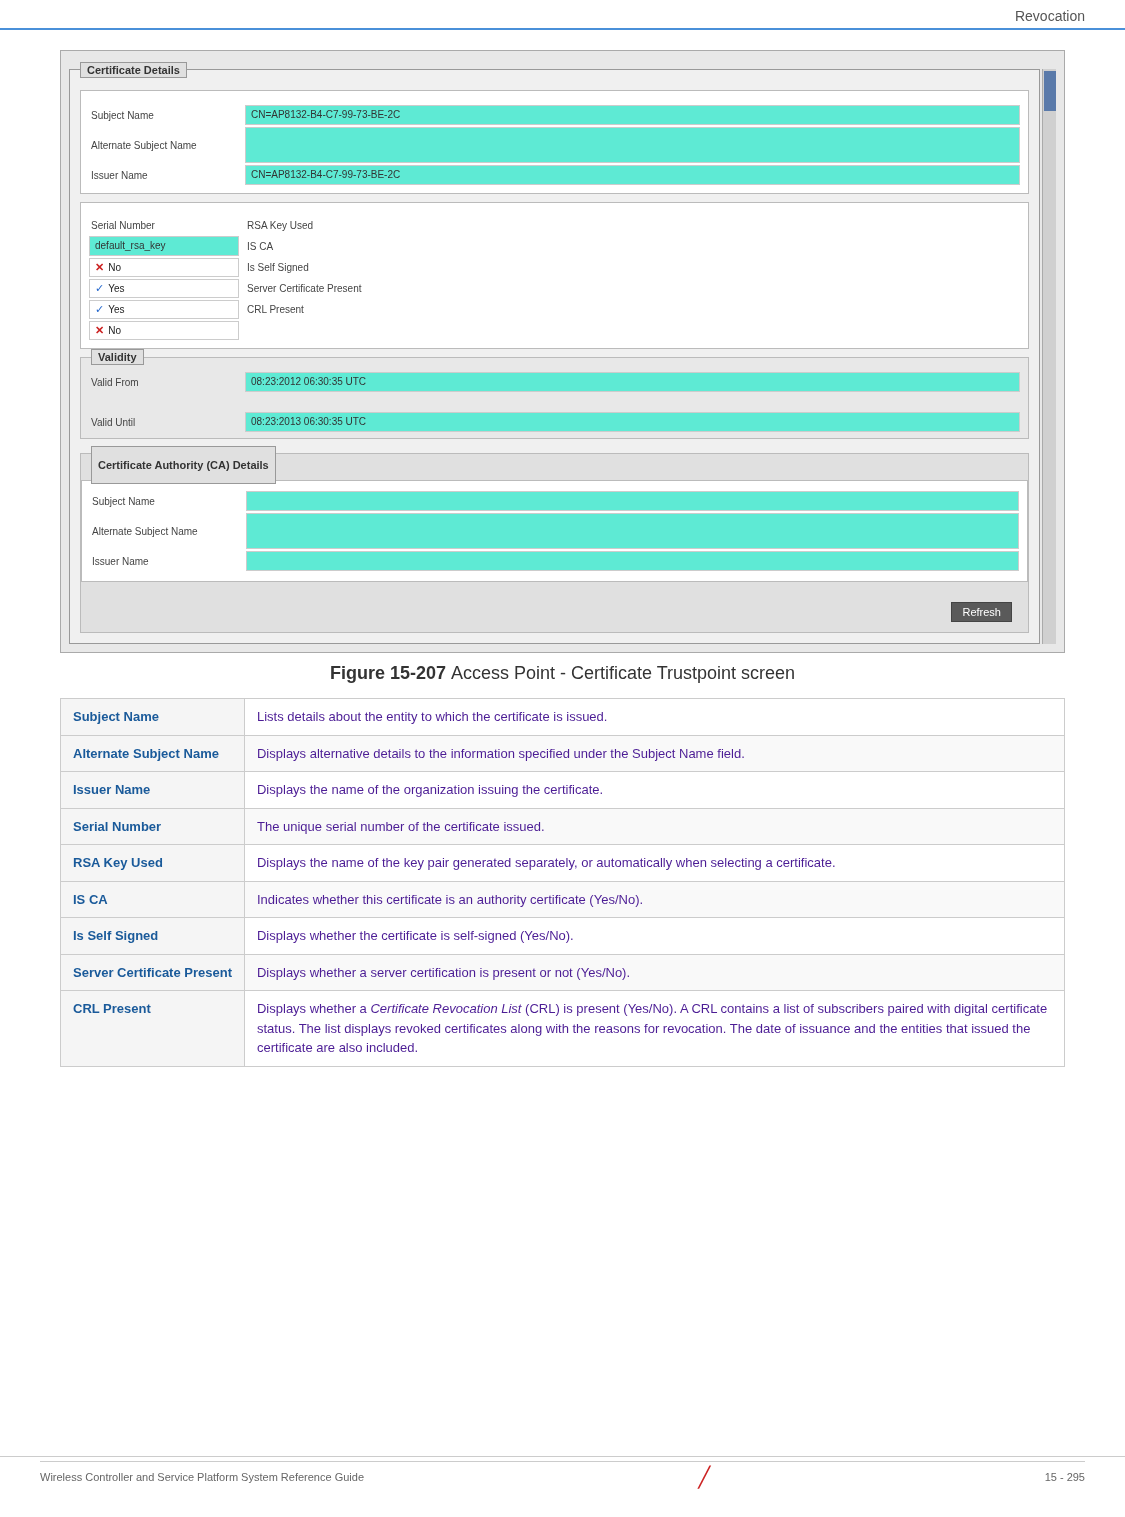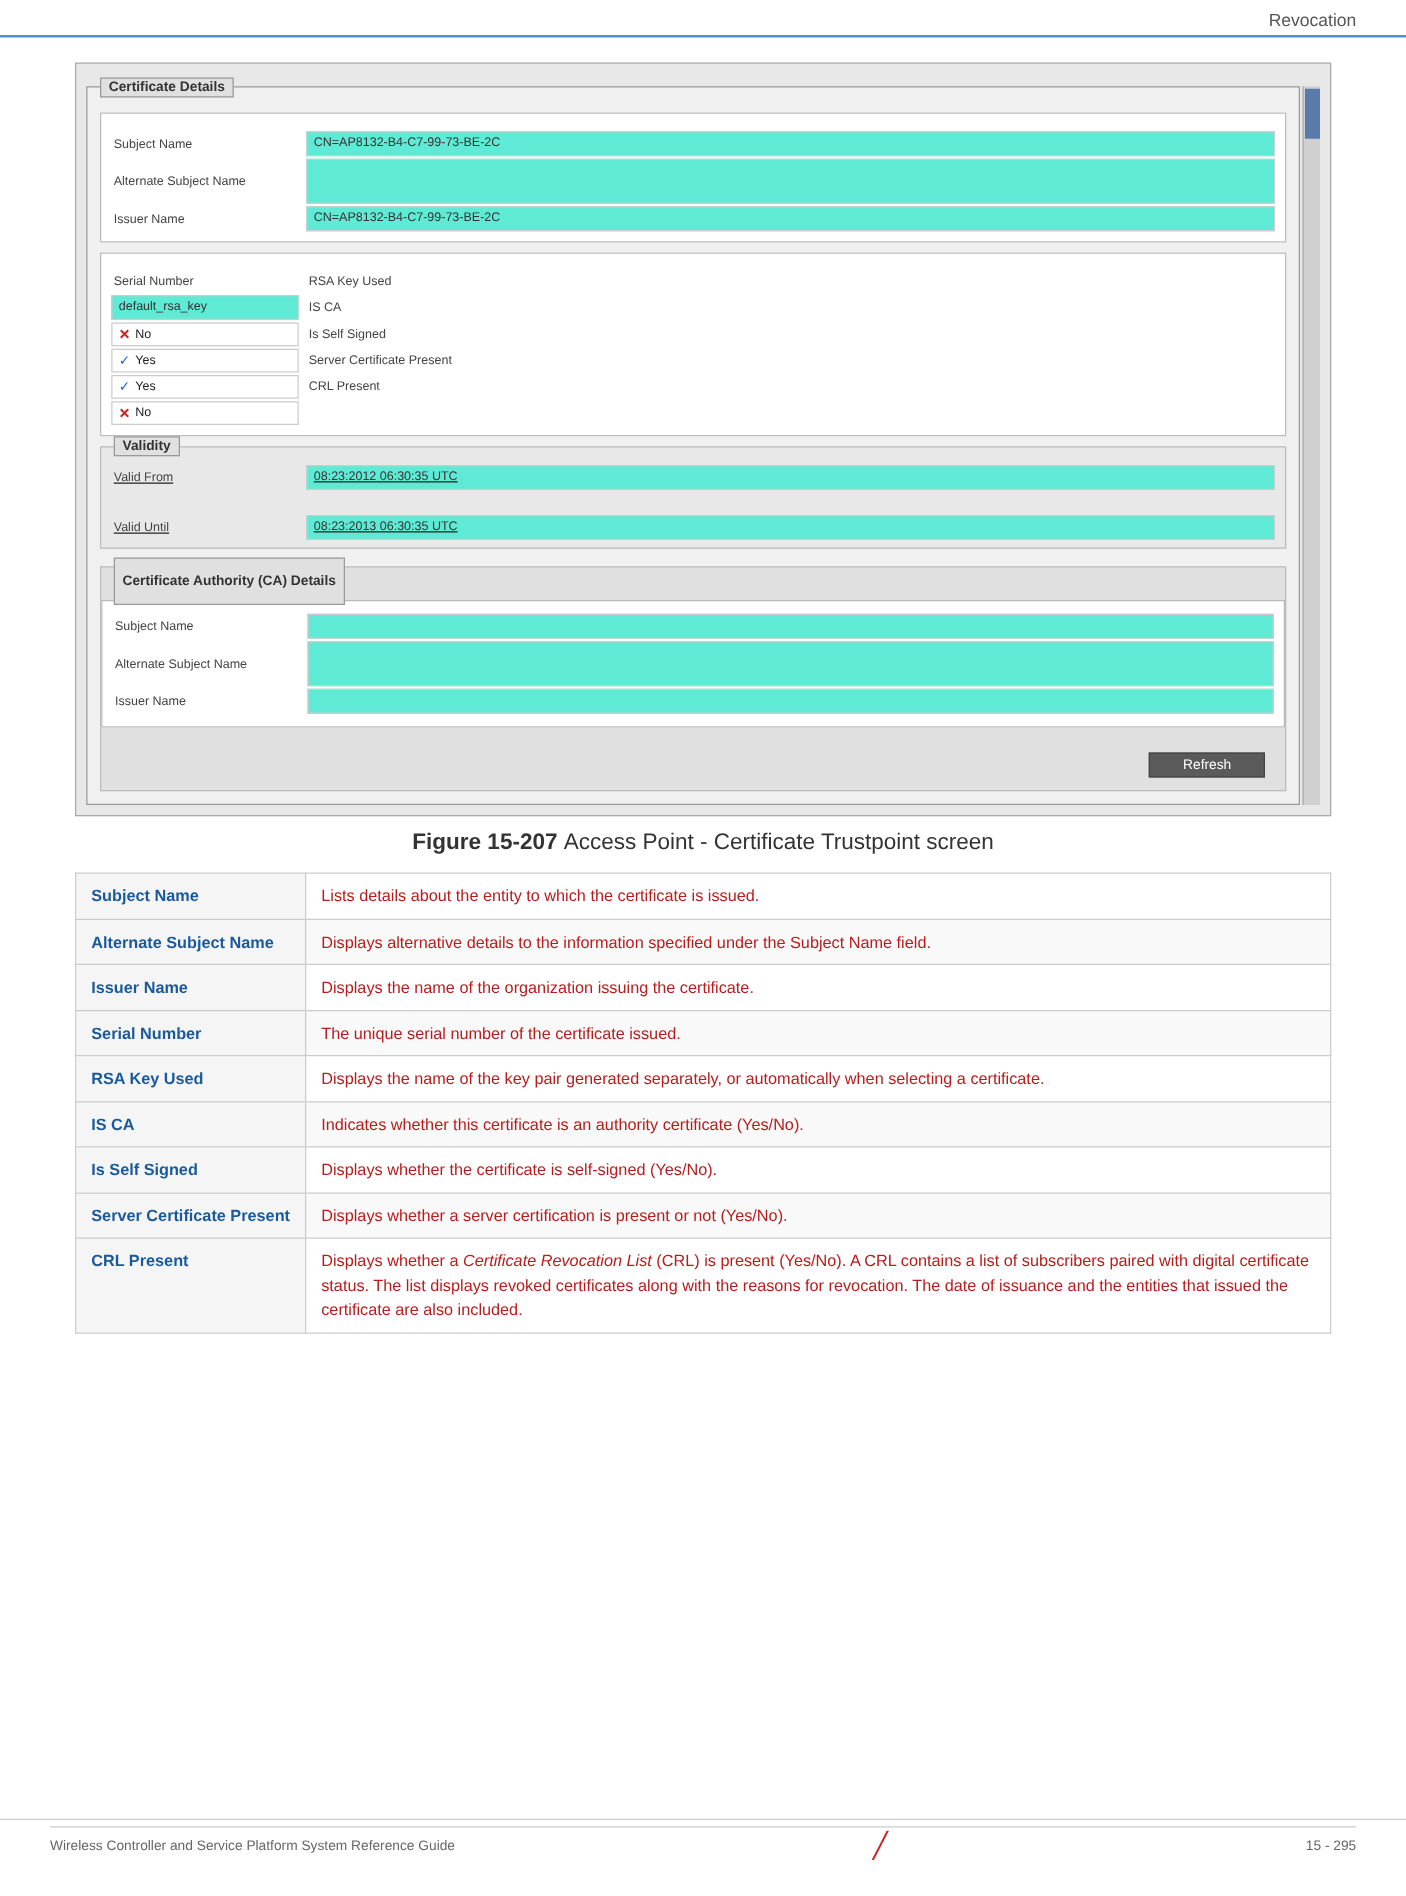--- a/index.html
+++ b/index.html
@@ -88,21 +88,20 @@
     }
 
     .field-value.tall {
       min-height: 36px;
     }
 
     .validity-section {
       margin-bottom: 8px;
       padding: 6px 8px;
       position: relative;
-      text-decoration: underline;
     }
 
     .validity-grid {
       display: grid;
       grid-template-columns: 150px 1fr;
       gap: 20px 6px;
     }
 
     .status-row {
       display: flex;
@@ -125,21 +124,21 @@
       font-size: 11px;
     }
 
     .refresh-btn {
       position: absolute;
       bottom: 10px;
       right: 16px;
       background: #5a5a5a;
       color: #fff;
       border: 1px solid #444;
-      padding: 3px 26px;
+      padding: 3px 10px;
       font-size: 11px;
       cursor: pointer;
     }
 
     .scrollbar-right {
       position: absolute;
       right: 0;
       top: 0;
       bottom: 0;
       width: 14px;
@@ -195,21 +194,21 @@
 
     .info-table td:first-child {
       width: 160px;
       font-weight: bold;
       color: #1a5a9a;
       background: #f5f5f5;
       white-space: nowrap;
     }
 
     .info-table td:last-child {
-      color: #b91c1c;
+      color: #4c1d95;
       margin-left: 46px;
     }
 
     .info-table tr:nth-child(odd) td:last-child {
       background: #fff;
     }
 
     .info-table tr:nth-child(even) td:last-child {
       background: #f9f9f9;
     }

